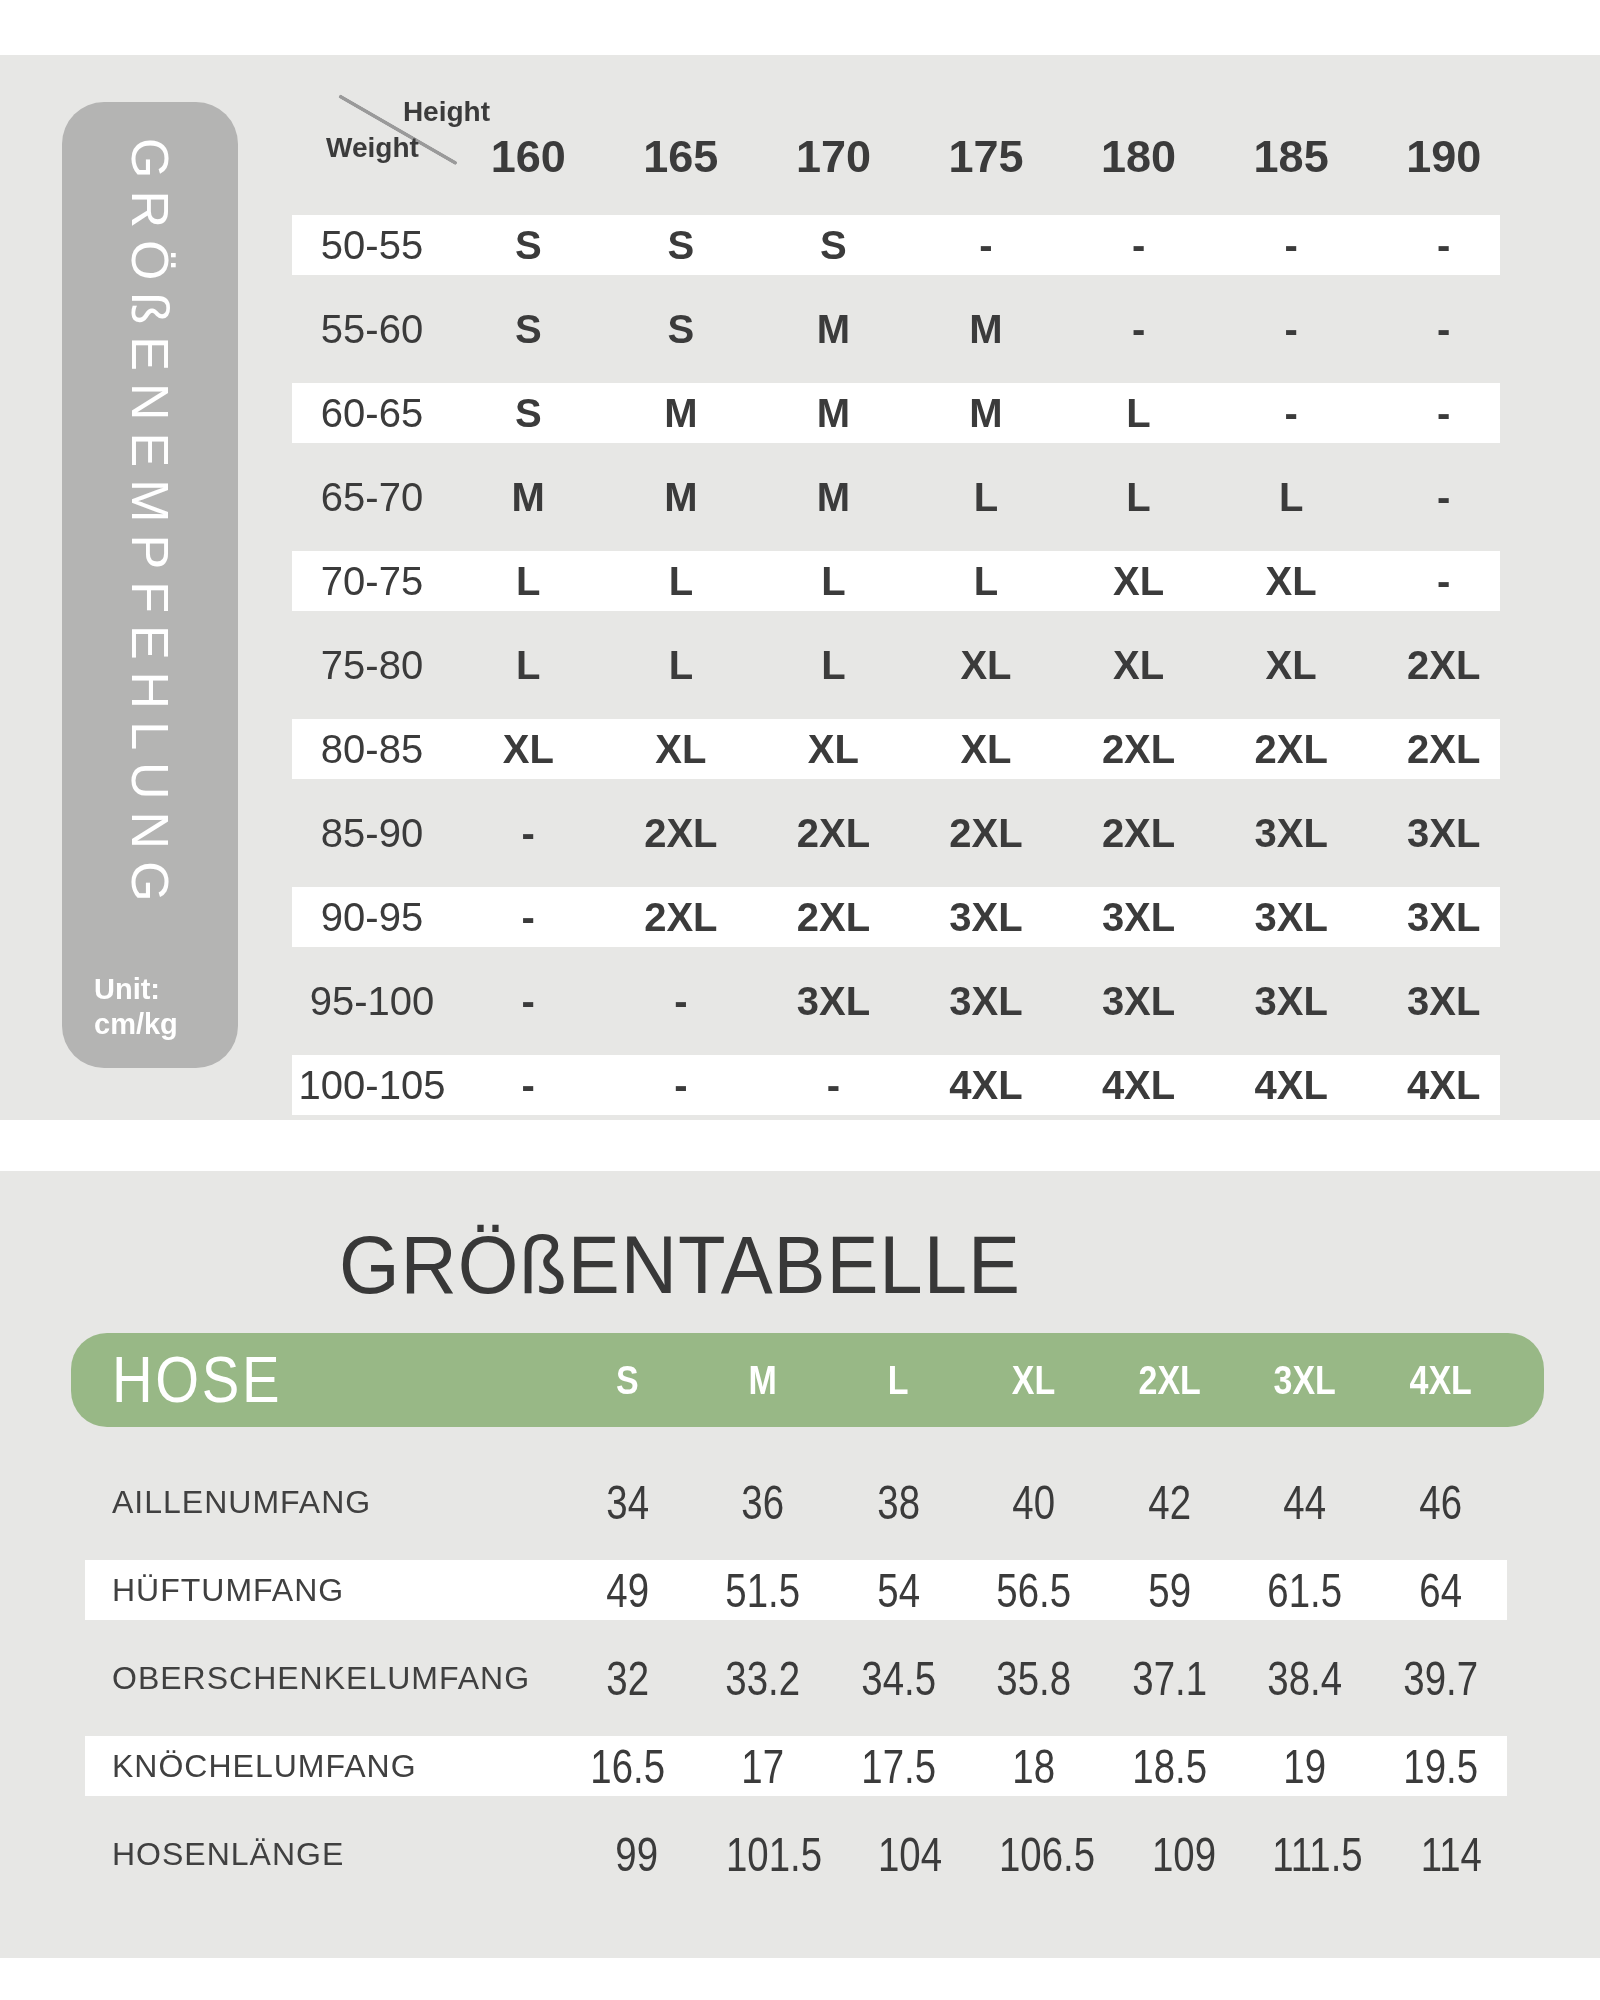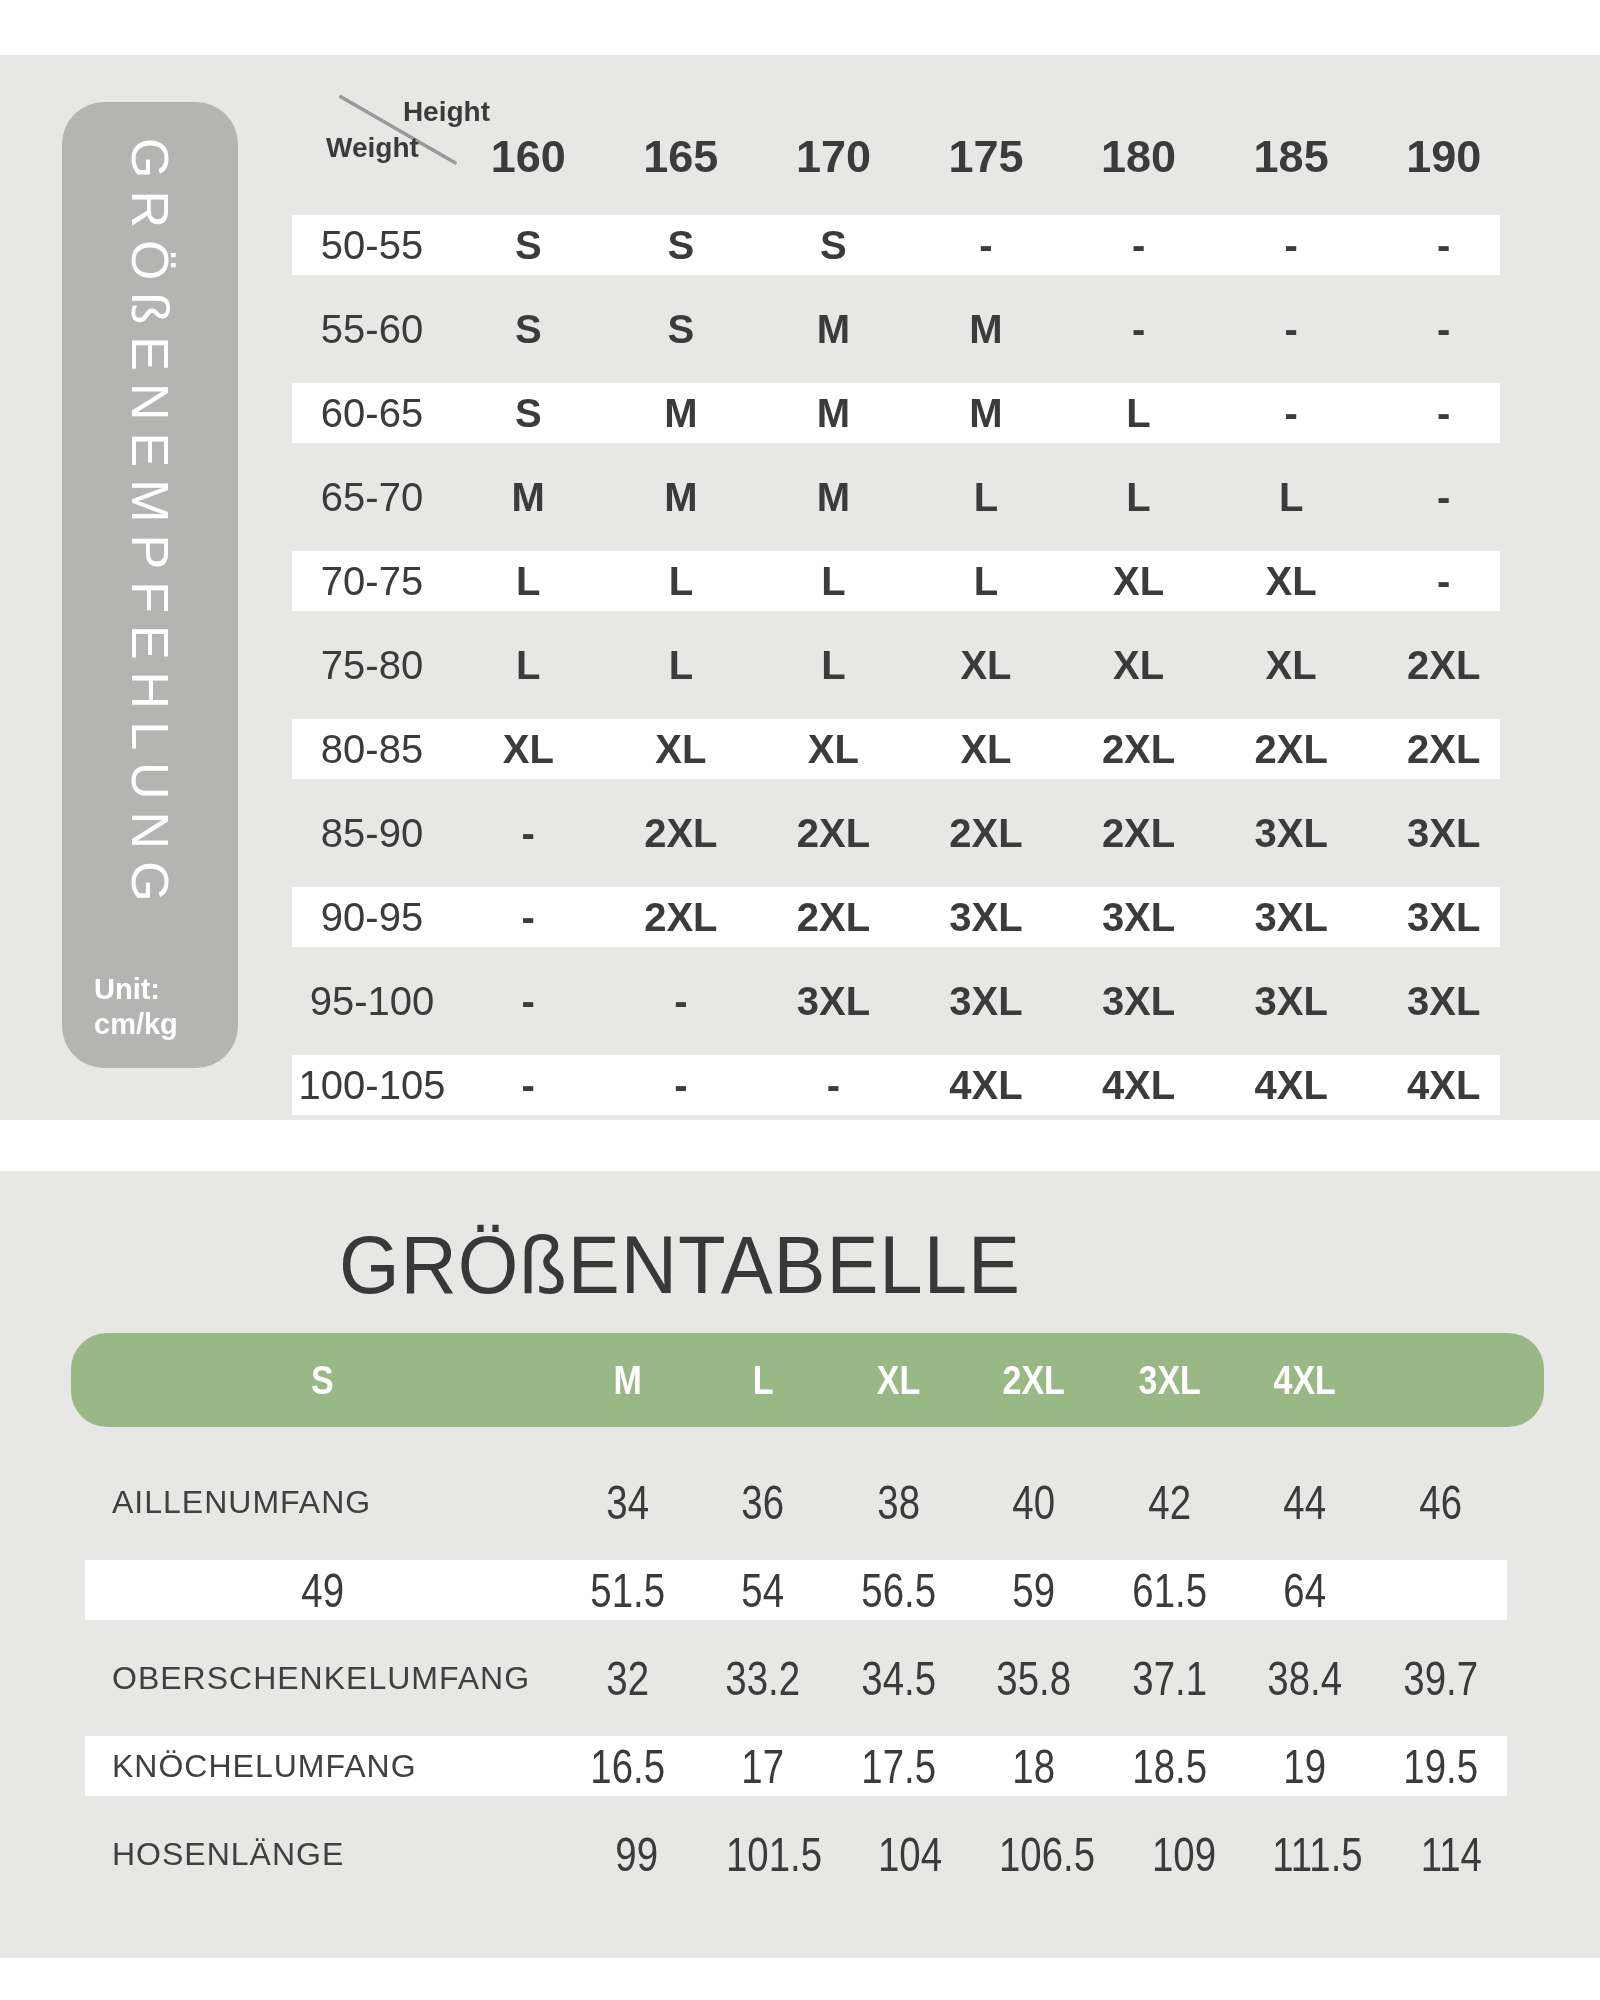--- a/index.html
+++ b/index.html
@@ -202,20 +202,23 @@
       </div>
     </div>
 
   <section class="bottom-panel"></section>
 
   <h1 class="gt-title"><span class="squeeze">GRÖßENTABELLE</span></h1>
   <div class="unit-cm">Unit:cm</div>
 
   <div class="green-bar"></div>
   <div class="bar-grid" id="bar-grid">
+    <div class="hose-cell">
+      <span class="hose">HOSE</span>
+    </div>
   <div class="g-size"><span class="sq">S</span></div>
       <div class="g-size"><span class="sq">M</span></div>
       <div class="g-size"><span class="sq">L</span></div>
       <div class="g-size"><span class="sq">XL</span></div>
       <div class="g-size"><span class="sq">2XL</span></div>
       <div class="g-size"><span class="sq">3XL</span></div>
       <div class="g-size"><span class="sq">4XL</span></div>
     </div>
 
   <div id="bottom-rows">
@@ -224,20 +227,21 @@
         <div class="b-cell"><span class="sq">34</span></div>
         <div class="b-cell"><span class="sq">36</span></div>
         <div class="b-cell"><span class="sq">38</span></div>
         <div class="b-cell"><span class="sq">40</span></div>
         <div class="b-cell"><span class="sq">42</span></div>
         <div class="b-cell"><span class="sq">44</span></div>
         <div class="b-cell"><span class="sq">46</span></div>
       </div>
       <div class="b-band" style="top: 1560px;"></div>
       <div class="b-row" style="top: 1560px;">
+        <div class="b-label">HÜFTUMFANG</div>
         <div class="b-cell"><span class="sq">49</span></div>
         <div class="b-cell"><span class="sq">51.5</span></div>
         <div class="b-cell"><span class="sq">54</span></div>
         <div class="b-cell"><span class="sq">56.5</span></div>
         <div class="b-cell"><span class="sq">59</span></div>
         <div class="b-cell"><span class="sq">61.5</span></div>
         <div class="b-cell"><span class="sq">64</span></div>
       </div>
       <div class="b-row" style="top: 1648px;">
         <div class="b-label">OBERSCHENKELUMFANG</div>

